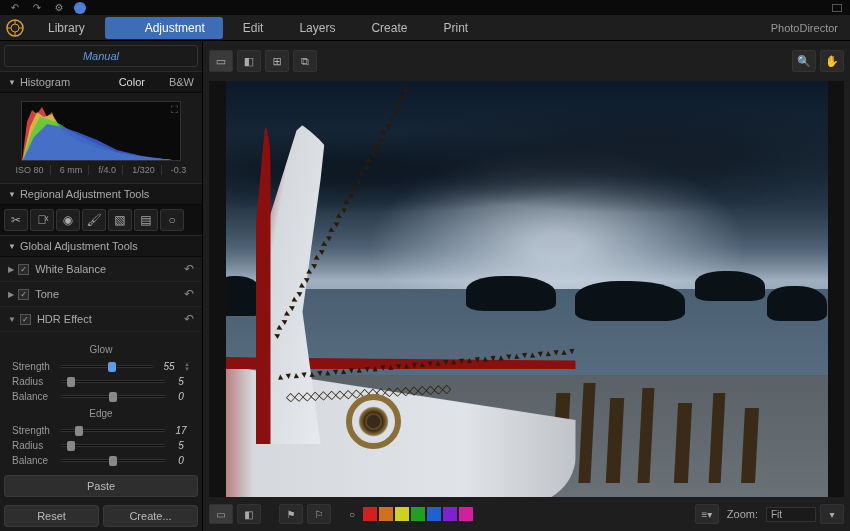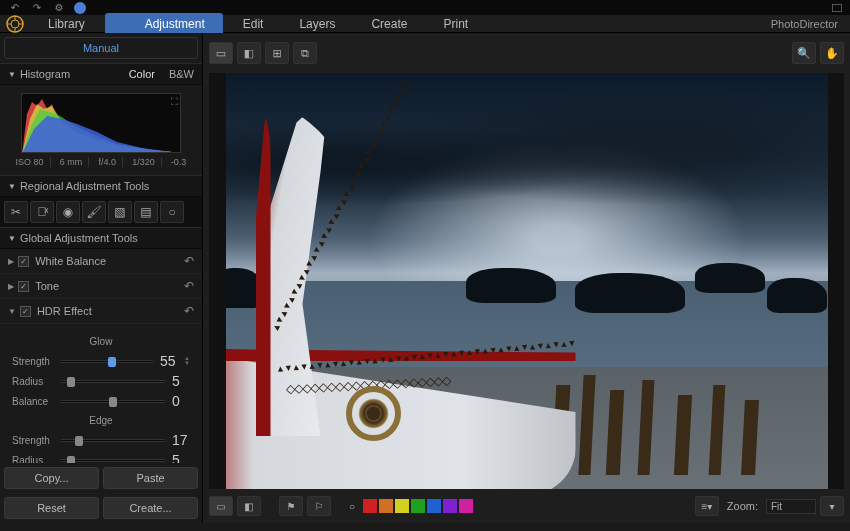--- a/index.html
+++ b/index.html
@@ -3,37 +3,37 @@
 <meta charset="utf-8">
 <style>
 * { margin: 0; padding: 0; box-sizing: border-box; font-family: Arial, sans-serif; }
 body { background: #1a1a1a; color: #aaa; font-size: 11px; width: 850px; height: 531px; overflow: hidden; }
 
 .titlebar { height: 15px; background: #0a0a0a; display: flex; align-items: center; padding: 0 8px; gap: 8px; }
 .titlebar .ico { width: 14px; height: 14px; display: flex; align-items: center; justify-content: center; color: #888; font-size: 10px; }
 .titlebar .blue-circ { background: #4a7fd5; border-radius: 50%; width: 12px; height: 12px; }
 .titlebar .max-ico { margin-left: auto; border: 1px solid #555; width: 10px; height: 8px; }
 
-.menubar { height: 18px; background: #1e1e1e; display: flex; align-items: center; border-bottom: 1px solid #000; }
+.menubar { height: 26px; background: #1e1e1e; display: flex; align-items: center; border-bottom: 1px solid #000; }
 .logo { width: 30px; height: 26px; display: flex; align-items: center; justify-content: center; }
 .logo svg { width: 20px; height: 20px; }
 .menu-item { padding: 0 18px; height: 26px; display: flex; align-items: center; cursor: pointer; color: #bbb; font-size: 12px; }
 .menu-item.active { background: #3d6db5; color: #fff; border-radius: 3px; margin: 2px; height: 22px; padding-left: 40px; }
 .brand { margin-left: auto; padding-right: 12px; color: #999; font-size: 11px; font-weight: 300; }
 
 .main { display: flex; height: 490px; }
 
 .sidebar { width: 203px; background: #1a1a1a; border-right: 1px solid #000; display: flex; flex-direction: column; }
 .tabs { display: flex; margin: 4px; gap: 2px; }
 .tab { flex: 1; text-align: center; padding: 4px; background: #2a2a2a; border-radius: 3px; cursor: pointer; font-size: 11px; }
-.tab.active { background: #1a1a1a; color: #5d9be8; border: 1px solid #333; }
+.tab.active { background: #1a1a1a; color: #5d9be8; border: 1px solid #333; font-style: italic; }
 
 .section-hdr { display: flex; align-items: center; padding: 4px 8px; background: #151515; border-top: 1px solid #2a2a2a; border-bottom: 1px solid #0a0a0a; font-size: 11px; }
 .section-hdr .arrow { margin-right: 4px; font-size: 8px; }
-.section-hdr .right { margin-left: auto; display: flex; gap: 14px; align-items: center; }
+.section-hdr .right { margin-left: auto; display: flex; gap: 24px; align-items: center; }
 .section-hdr .opt { cursor: pointer; }
 .section-hdr .opt.active { color: #ddd; }
 
 .histogram { padding: 8px; position: relative; }
 .histo-canvas { width: 160px; height: 60px; background: #0a0a0a; border: 1px solid #333; position: relative; margin: 0 auto; overflow: hidden; }
 .histo-expand { position: absolute; top: 2px; right: 2px; color: #666; font-size: 10px; }
 .histo-info { display: flex; justify-content: space-around; font-size: 9px; color: #888; margin-top: 4px; }
 .histo-info span { border-right: 1px solid #333; padding: 0 6px; }
 .histo-info span:last-child { border: none; }
 
@@ -47,21 +47,21 @@
 .adj-item .exp { margin-right: 4px; font-size: 8px; color: #888; }
 .adj-item .chk { margin-right: 6px; width: 11px; height: 11px; border: 1px solid #555; background: #2a2a2a; display: flex; align-items: center; justify-content: center; font-size: 8px; }
 .adj-item .reset { margin-left: auto; color: #888; font-size: 12px; }
 
 .adj-body { padding: 6px 12px 10px; }
 .adj-subhdr { text-align: center; font-size: 10px; color: #999; margin: 6px 0; }
 .slider-row { display: flex; align-items: center; margin: 4px 0; gap: 6px; }
 .slider-row .lbl { width: 42px; text-align: left; font-size: 10px; color: #999; }
 .slider-row .track { flex: 1; height: 3px; background: #0a0a0a; border: 1px solid #333; position: relative; border-radius: 2px; }
 .slider-row .thumb { position: absolute; width: 8px; height: 10px; background: #888; top: -4px; border-radius: 2px; transform: translateX(-50%); }
-.slider-row .val { width: 18px; text-align: left; font-size: 14px; color: #ccc; }
+.slider-row .val { width: 18px; text-align: center; font-size: 10px; color: #ccc; font-style: italic; }
 .slider-row .spin { display: flex; flex-direction: column; font-size: 6px; line-height: 5px; color: #666; }
 
 .btn-row { display: flex; gap: 4px; padding: 4px; }
 .btn-row button { flex: 1; background: #2e2e2e; border: 1px solid #3a3a3a; color: #bbb; padding: 4px; font-size: 11px; border-radius: 3px; cursor: pointer; }
 
 .viewer { flex: 1; background: #1e1e1e; display: flex; flex-direction: column; }
 .view-toolbar { height: 28px; margin: 6px; display: flex; align-items: center; gap: 4px; }
 .vt-btn { width: 24px; height: 22px; background: #2a2a2a; border: 1px solid #333; display: flex; align-items: center; justify-content: center; cursor: pointer; border-radius: 2px; color: #aaa; font-size: 11px; }
 .vt-btn.active { background: #3a3a3a; }
 .vt-spacer { flex: 1; }
@@ -236,21 +236,20 @@
           <div class="track">
               <div class="thumb" style="left:50%"></div>
             </div>
           <span class="val">0</span>
         </div>
       </div>
 
     </div>
 
     <div class="btn-row">
-      <button>Copy...</button>
       <button>Paste</button>
     </div>
     <div class="btn-row">
       <button>Reset</button>
       <button>Create...</button>
     </div>
   </div>
 
   <div class="viewer">
     <div class="view-toolbar">

